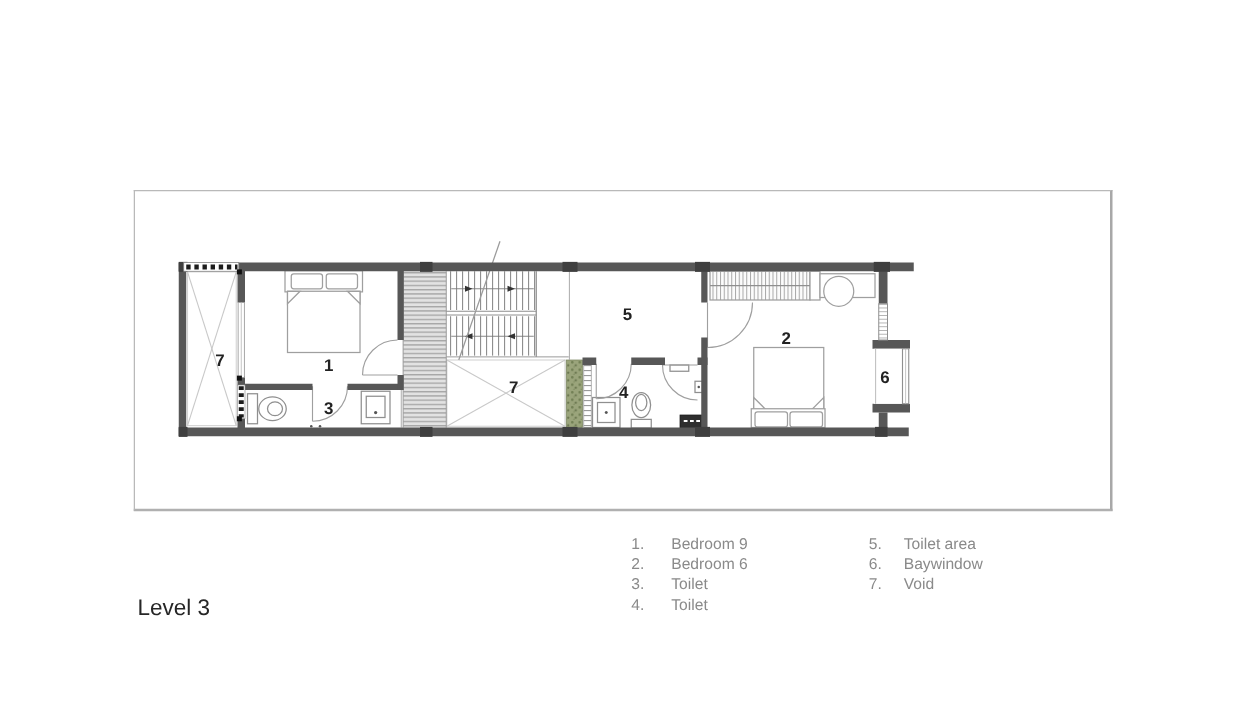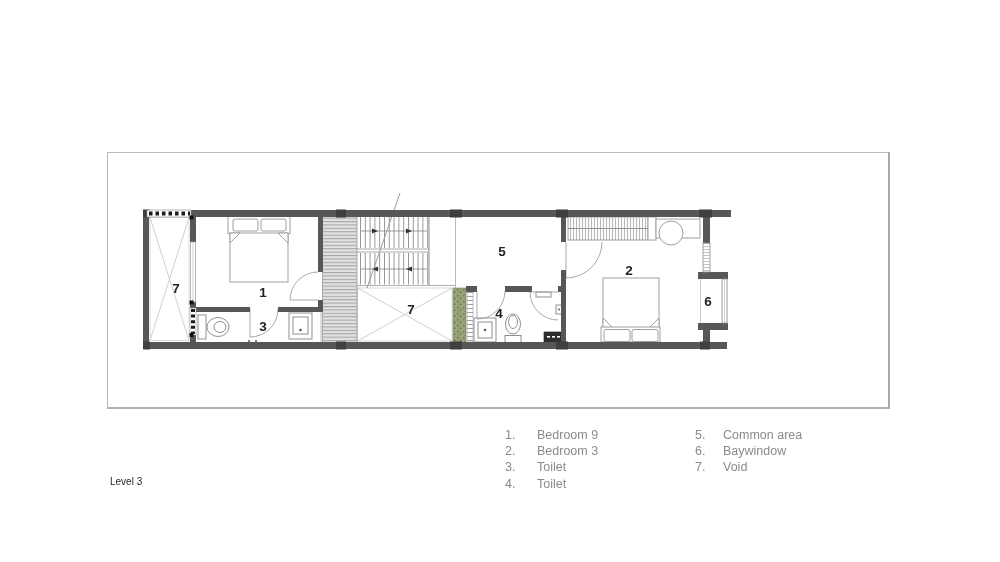--- a/index.html
+++ b/index.html
@@ -2,21 +2,21 @@
 <html><head>
 <meta charset="utf-8">
 <style>
   html,body{margin:0;padding:0;background:#ffffff;}
   .canvas{position:relative;width:1000px;height:562px;background:#ffffff;overflow:hidden;
           font-family:"Liberation Sans","DejaVu Sans",sans-serif;}
   .sheet-frame{position:absolute;left:107px;top:152px;width:780px;height:254px;
                background:#ffffff;border:1px solid #b9b9b9;border-right:2px solid #a8a8a8;
                border-bottom:2px solid #b0b0b0;}
   .plan-svg{position:absolute;left:0;top:0;}
-  .level-title{position:absolute;left:110px;top:476px;font-size:10px;color:#262626;}
+  .level-title{position:absolute;left:110px;top:476px;font-size:18px;color:#262626;}
   .legend{position:absolute;top:427px;color:#8a8a8a;font-size:12.5px;line-height:16.2px;}
   .legend-col-1{left:505px;}
   .legend-col-2{left:695px;}
   .legend-row{display:flex;}
   .legend-num{width:32px;flex:0 0 auto;}
   .legend-col-2 .legend-num{width:28px;}
   .legend-label{white-space:nowrap;}
   svg text{font-family:"Liberation Sans","DejaVu Sans",sans-serif;font-size:13.5px;
            font-weight:600;fill:#222222;}
 </style>
@@ -250,36 +250,36 @@
     </g>
   </svg>
 
   <div class="legend legend-col-1">
     <div class="legend-row">
       <span class="legend-num">1.</span>
       <span class="legend-label">Bedroom 9</span>
     </div>
     <div class="legend-row">
       <span class="legend-num">2.</span>
-      <span class="legend-label">Bedroom 3</span>
+      <span class="legend-label">Bedroom 6</span>
     </div>
     <div class="legend-row">
       <span class="legend-num">3.</span>
       <span class="legend-label">Toilet</span>
     </div>
     <div class="legend-row">
       <span class="legend-num">4.</span>
       <span class="legend-label">Toilet</span>
     </div>
   </div>
 
   <div class="legend legend-col-2">
     <div class="legend-row">
       <span class="legend-num">5.</span>
-      <span class="legend-label">Common area</span>
+      <span class="legend-label">Toilet area</span>
     </div>
     <div class="legend-row">
       <span class="legend-num">6.</span>
       <span class="legend-label">Baywindow</span>
     </div>
     <div class="legend-row">
       <span class="legend-num">7.</span>
       <span class="legend-label">Void</span>
     </div>
   </div>

